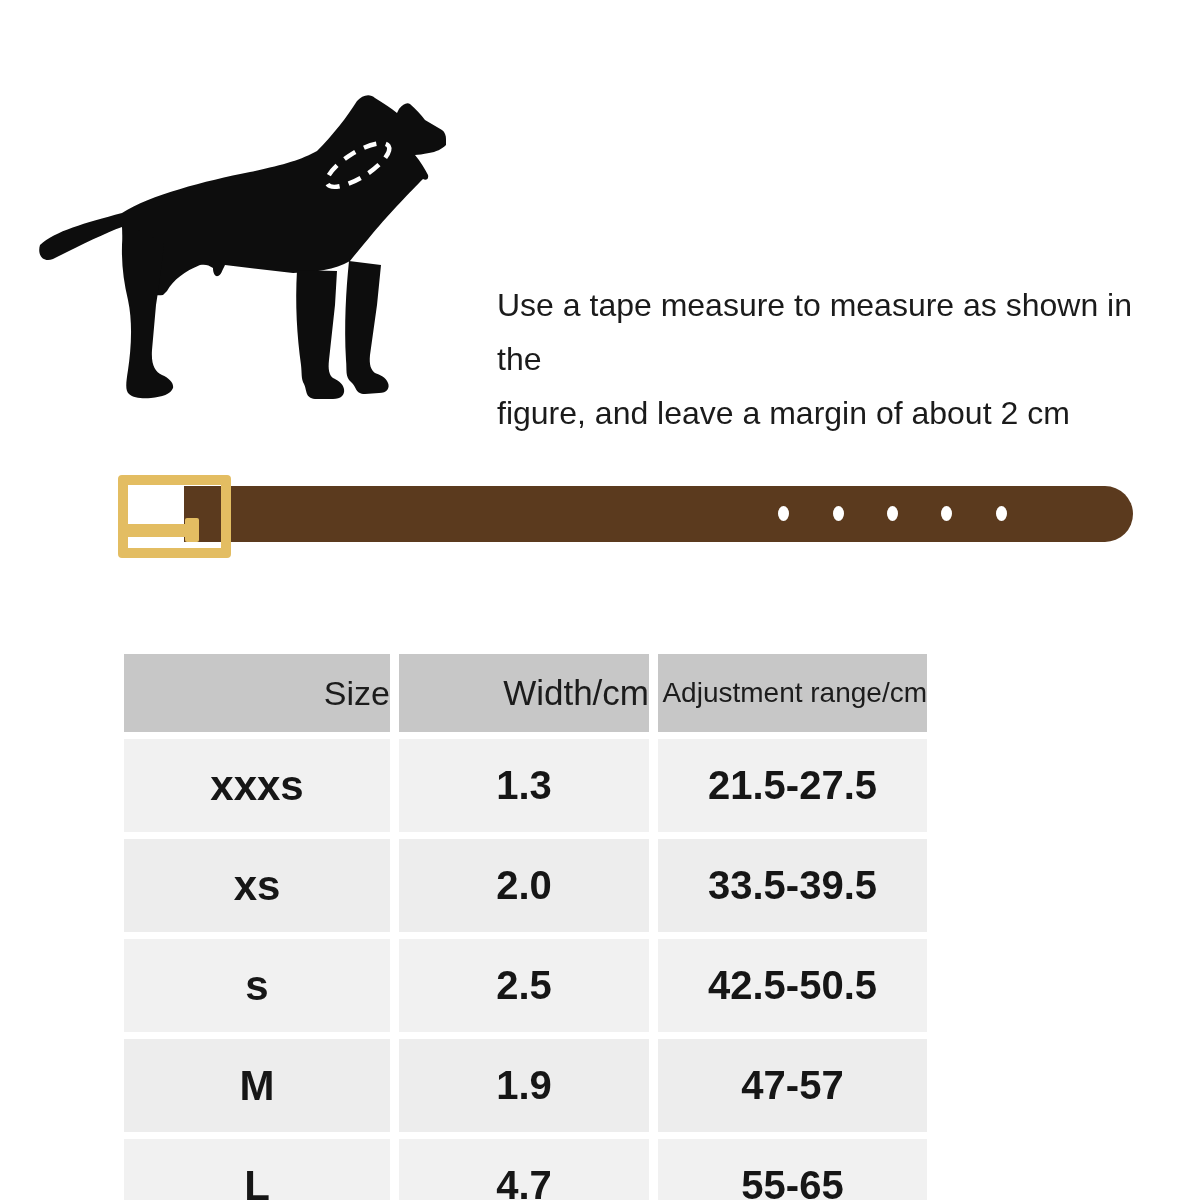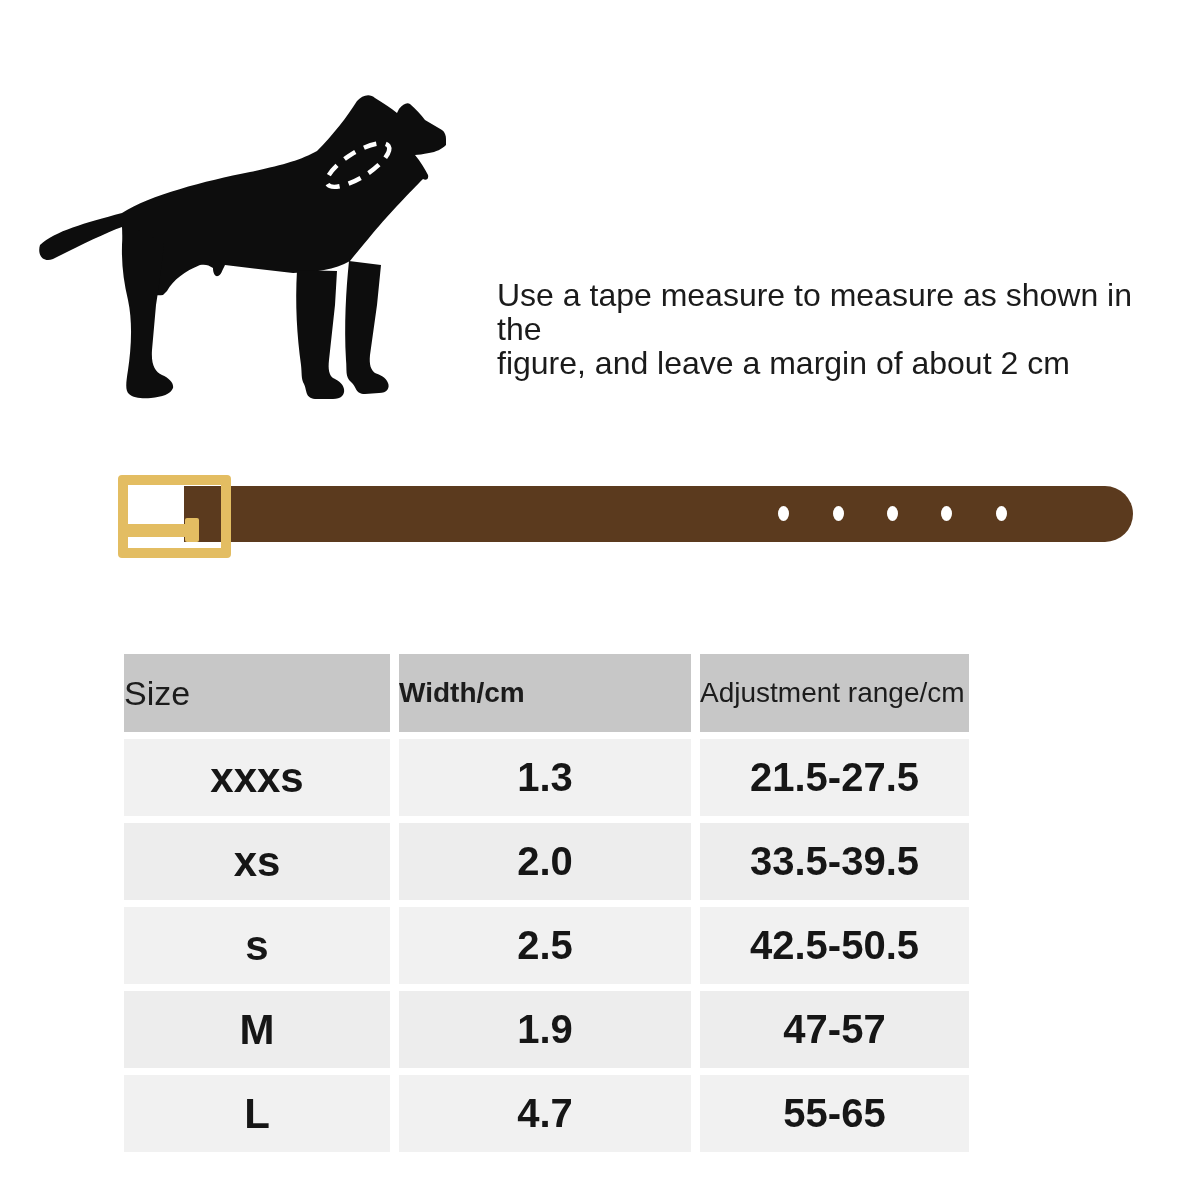--- a/index.html
+++ b/index.html
@@ -17,21 +17,21 @@
   .dog-figure { position:absolute; left:25px; top:75px; width:450px; height:350px; }
 
   
   .measure-title {
     position:absolute; left:452px; top:193px;
     font-size:33px; font-weight:400; letter-spacing:0.2px;
     color:#1b1b1b; white-space:nowrap;
   }
   .measure-text {
     position:absolute; left:497px; top:278px;
-    font-size:32px; font-weight:400; line-height:34px;
+    font-size:32px; font-weight:400; line-height:54px;
     color:#1b1b1b; white-space:pre-line; width:680px;
   }
 
   
   .belt { position:absolute; left:0; top:0; width:1200px; height:600px; }
   .belt-strap {
     position:absolute; left:184px; top:486px; width:949px; height:56px;
     background:#5b3a1e;
     border-radius:0 28px 28px 0;
   }
@@ -58,31 +58,31 @@
 
   
   table.size-table {
     position:absolute; left:115px; top:647px;
     border-collapse:separate; border-spacing:9px 7px;
     table-layout:fixed;
   }
   .size-table th {
     background:#c7c7c7; height:78px;
     font-weight:400; color:#1c1c1c;
-    text-align:left; vertical-align:middle;
+    text-align:right; vertical-align:middle;
     padding:0;
   }
   .size-table th.h-size  { width:266px; font-size:34px; }
-  .size-table th.h-width { width:292px; font-size:28px;font-weight:bold; }
+  .size-table th.h-width { width:250px; font-size:35px; }
   .size-table th.h-range { width:269px; font-size:28px; }
   .size-table td {
     background:#f1f1f1; height:61px;
     font-weight:700; font-size:40px; color:#161616;
     text-align:center; vertical-align:middle;
-    padding:8px;
+    padding:16px;
   }
   .size-table tr:nth-child(even) td { background:#ededed; }
   .size-table td.c-size { font-size:42px; }
 </style>
 </head>
 <body>
 
 <div class="canvas">
 
   <div class="dog-figure">

